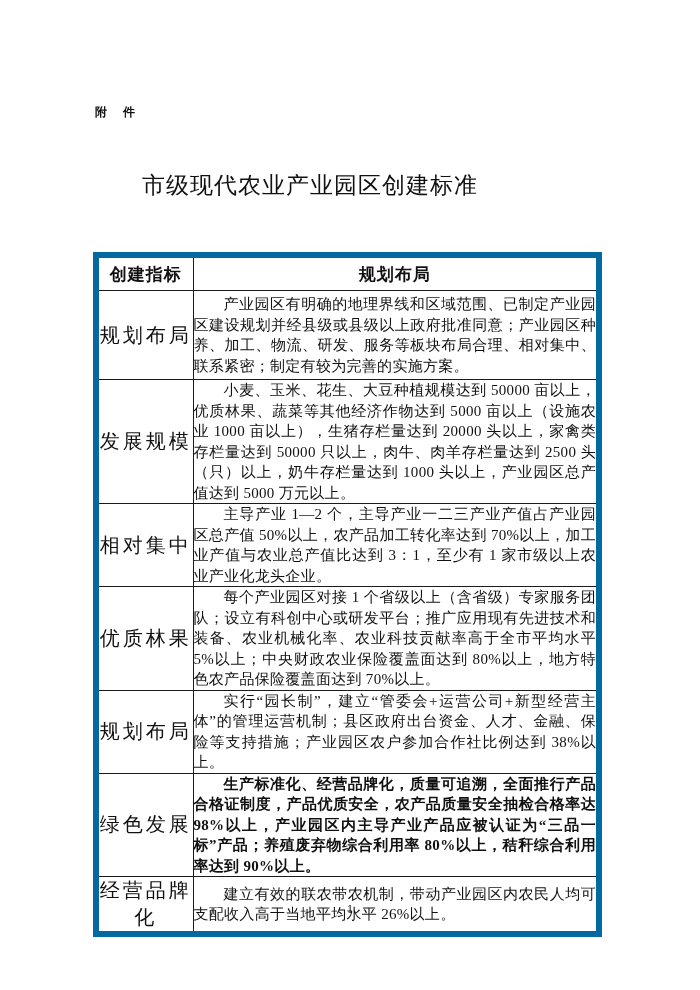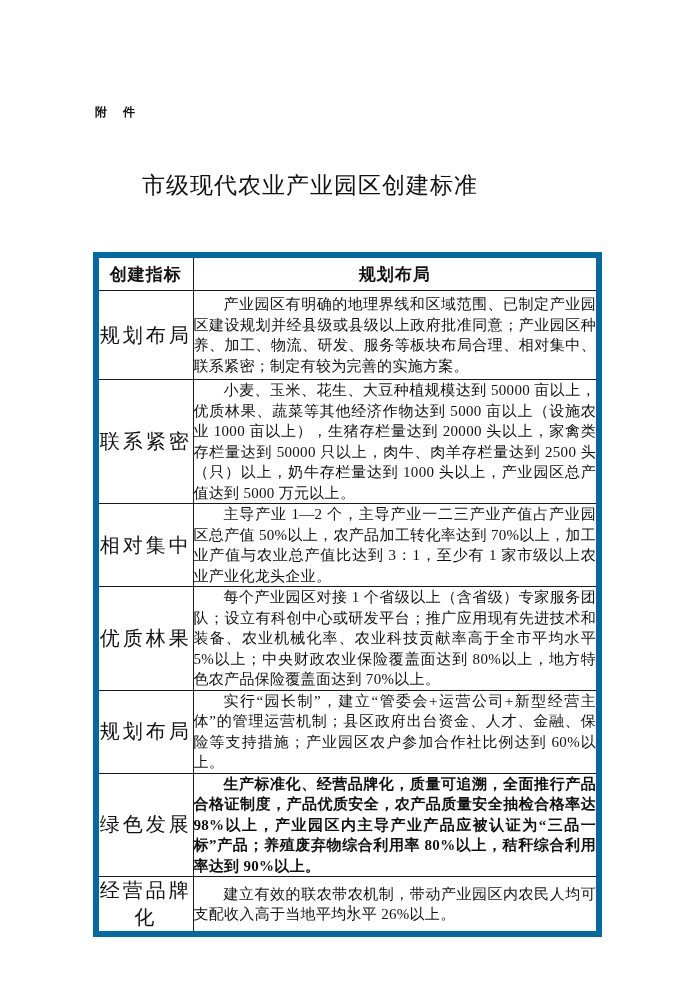--- a/index.html
+++ b/index.html
@@ -115,41 +115,41 @@
     </tr>
   </thead>
   <tbody>
     <tr>
       <td class="indicator h-r1">规划布局</td>
       <td class="content h-r1">
         <p>产业园区有明确的地理界线和区域范围、已制定产业园区建设规划并经县级或县级以上政府批准同意；产业园区种养、加工、物流、研发、服务等板块布局合理、相对集中、联系紧密；制定有较为完善的实施方案。</p>
       </td>
     </tr>
     <tr>
-      <td class="indicator h-r2">联系紧密</td>
+      <td class="indicator h-r2">发展规模</td>
       <td class="content h-r2">
         <p>小麦、玉米、花生、大豆种植规模达到 50000 亩以上，优质林果、蔬菜等其他经济作物达到 5000 亩以上（设施农业 1000 亩以上），生猪存栏量达到 20000 头以上，家禽类存栏量达到 50000 只以上，肉牛、肉羊存栏量达到 2500 头（只）以上，奶牛存栏量达到 1000 头以上，产业园区总产值达到 5000 万元以上。</p>
       </td>
     </tr>
     <tr>
       <td class="indicator h-r3">相对集中</td>
       <td class="content h-r3">
         <p>主导产业 1—2 个，主导产业一二三产业产值占产业园区总产值 50%以上，农产品加工转化率达到 70%以上，加工业产值与农业总产值比达到 3：1，至少有 1 家市级以上农业产业化龙头企业。</p>
       </td>
     </tr>
     <tr>
       <td class="indicator h-r4">优质林果</td>
       <td class="content h-r4">
         <p>每个产业园区对接 1 个省级以上（含省级）专家服务团队；设立有科创中心或研发平台；推广应用现有先进技术和装备、农业机械化率、农业科技贡献率高于全市平均水平 5%以上；中央财政农业保险覆盖面达到 80%以上，地方特色农产品保险覆盖面达到 70%以上。</p>
       </td>
     </tr>
     <tr>
       <td class="indicator h-r5">规划布局</td>
       <td class="content h-r5">
-        <p>实行“园长制”，建立“管委会+运营公司+新型经营主体”的管理运营机制；县区政府出台资金、人才、金融、保险等支持措施；产业园区农户参加合作社比例达到 60%以上。</p>
+        <p>实行“园长制”，建立“管委会+运营公司+新型经营主体”的管理运营机制；县区政府出台资金、人才、金融、保险等支持措施；产业园区农户参加合作社比例达到 38%以上。</p>
       </td>
     </tr>
     <tr>
       <td class="indicator h-r6">绿色发展</td>
       <td class="content h-r6">
         <p>生产标准化、经营品牌化，质量可追溯，全面推行产品合格证制度，产品优质安全，农产品质量安全抽检合格率达 98%以上，产业园区内主导产业产品应被认证为“三品一标”产品；养殖废弃物综合利用率 80%以上，秸秆综合利用率达到 90%以上。</p>
       </td>
     </tr>
     <tr>
       <td class="indicator h-r7">经营品牌化</td>

